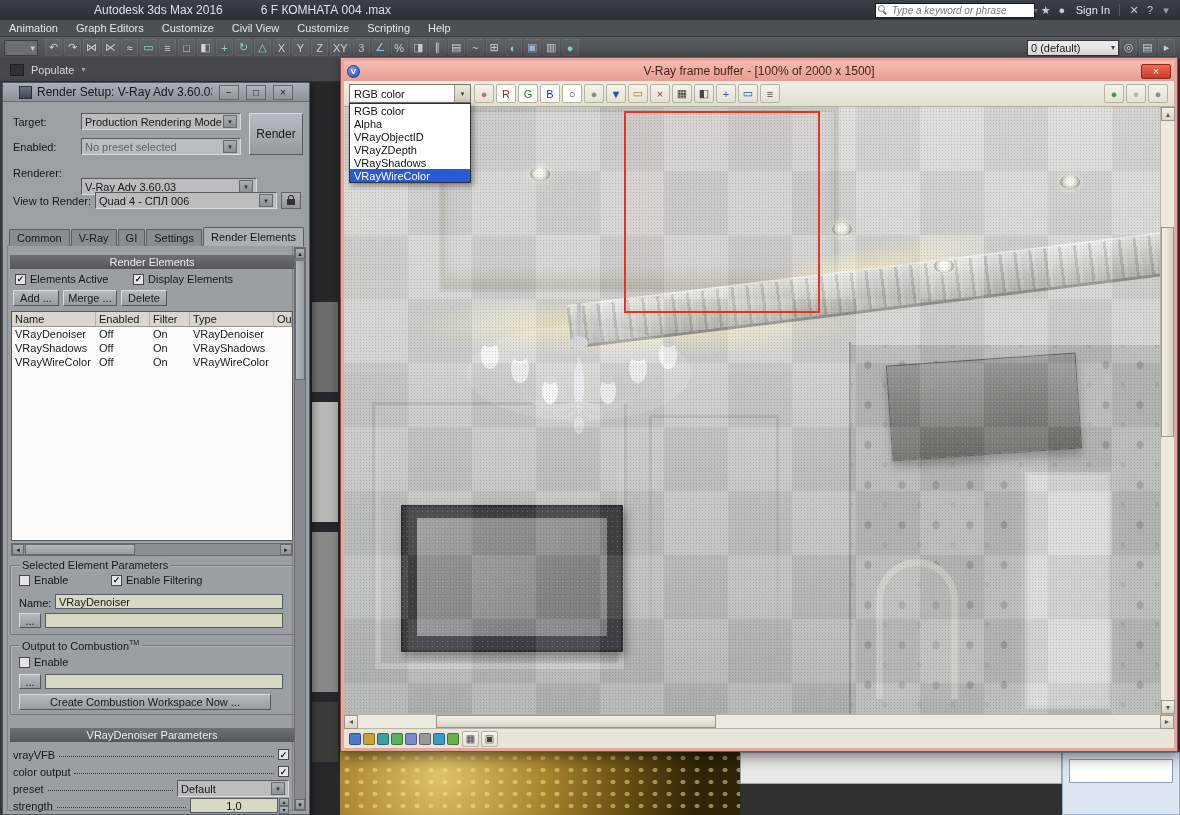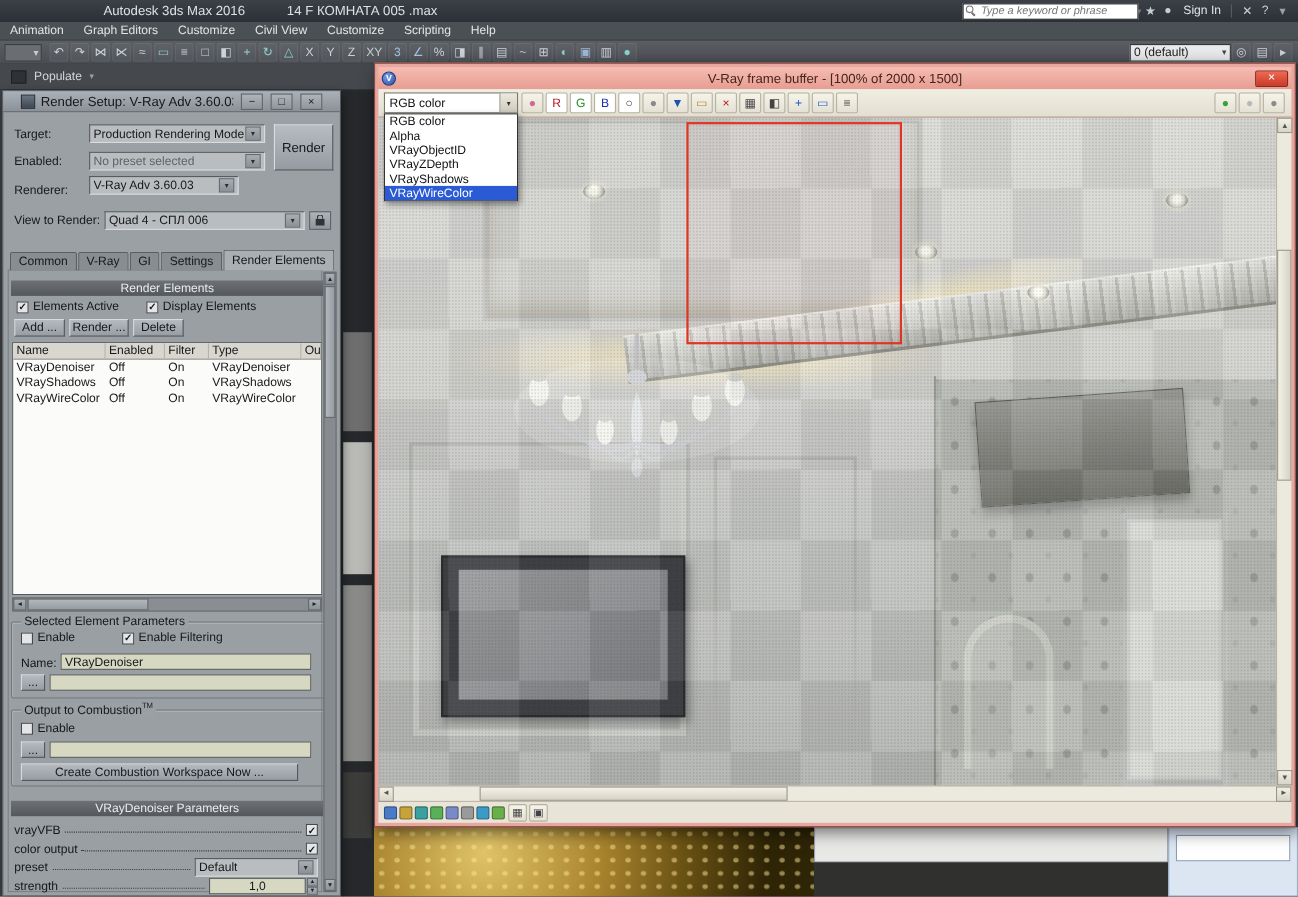--- a/index.html
+++ b/index.html
@@ -200,21 +200,21 @@
          background-size:3px 3px,5px 5px;background-position:0 0,1px 2px}
   .region{position:absolute;left:280px;top:4px;width:196px;height:202px;border:2px solid #e23424;background:rgba(230,60,40,.02)}
 </style>
 </head>
 <body>
 
 <div id="root">
 
   <div class="titlebar">
     <span class="tb-title">Autodesk 3ds Max 2016</span>
-    <span class="tb-file">14  F КОМНАТА 005 .max</span>
+    <span class="tb-file">6  F КОМНАТА 004 .max</span>
     <div class="tb-right">
       <div class="searchbox">
         <span class="mag"></span>
         <input placeholder="Type a keyword or phrase" style="">
         <span class="tbicon" style="font-size:8px;color:#777">▾</span>
       </div>
       <div style="display:flex">
           <span class="tbicon" style="color: rgb(200, 205, 210);">★</span>
           <span class="tbicon" style="color: rgb(200, 205, 210);">●</span>
         </div>
@@ -320,21 +320,21 @@
       <span class="caretbtn">▾</span>
     </div>
 
     <span class="rsd-lbl" style="left:10px;top:58px">Enabled:</span>
     <div class="fld" style="left:78px;top:55px;width:160px">
       <span class="fval dim">No preset selected</span>
       <span class="caretbtn">▾</span>
     </div>
 
     <span class="rsd-lbl" style="left:10px;top:84px">Renderer:</span>
-    <div class="fld" style="left:78px;top:77px;width:136px">
+    <div class="fld" style="left:78px;top:95px;width:176px">
       <span class="fval">V-Ray Adv 3.60.03</span>
       <span class="caretbtn">▾</span>
     </div>
 
     <span class="rsd-lbl" style="left:10px;top:112px">View to Render:</span>
     <div class="fld" style="left:92px;top:109px;width:182px">
       <span class="fval">Quad 4 - СПЛ 006</span>
       <span class="caretbtn">▾</span>
     </div>
     <span class="lockbtn">
@@ -358,21 +358,21 @@
     <div class="cbwrap" style="left:12px;top:190px">
       <span class="cb">✓</span>
       <span>Elements Active</span>
     </div>
     <div class="cbwrap" style="left:130px;top:190px">
       <span class="cb">✓</span>
       <span>Display Elements</span>
     </div>
 
     <span class="pbtn" style="left:10px;top:207px;width:46px">Add ...</span>
-    <span class="pbtn" style="left:60px;top:207px;width:54px">Render ...</span>
+    <span class="pbtn" style="left:60px;top:207px;width:54px">Merge ...</span>
     <span class="pbtn" style="left:118px;top:207px;width:46px">Delete</span>
 
     <div class="rtable">
       <div class="thead">
         <span>Name</span>
         <span>Enabled</span>
         <span>Filter</span>
         <span>Type</span>
         <span>Ou</span>
       </div>

